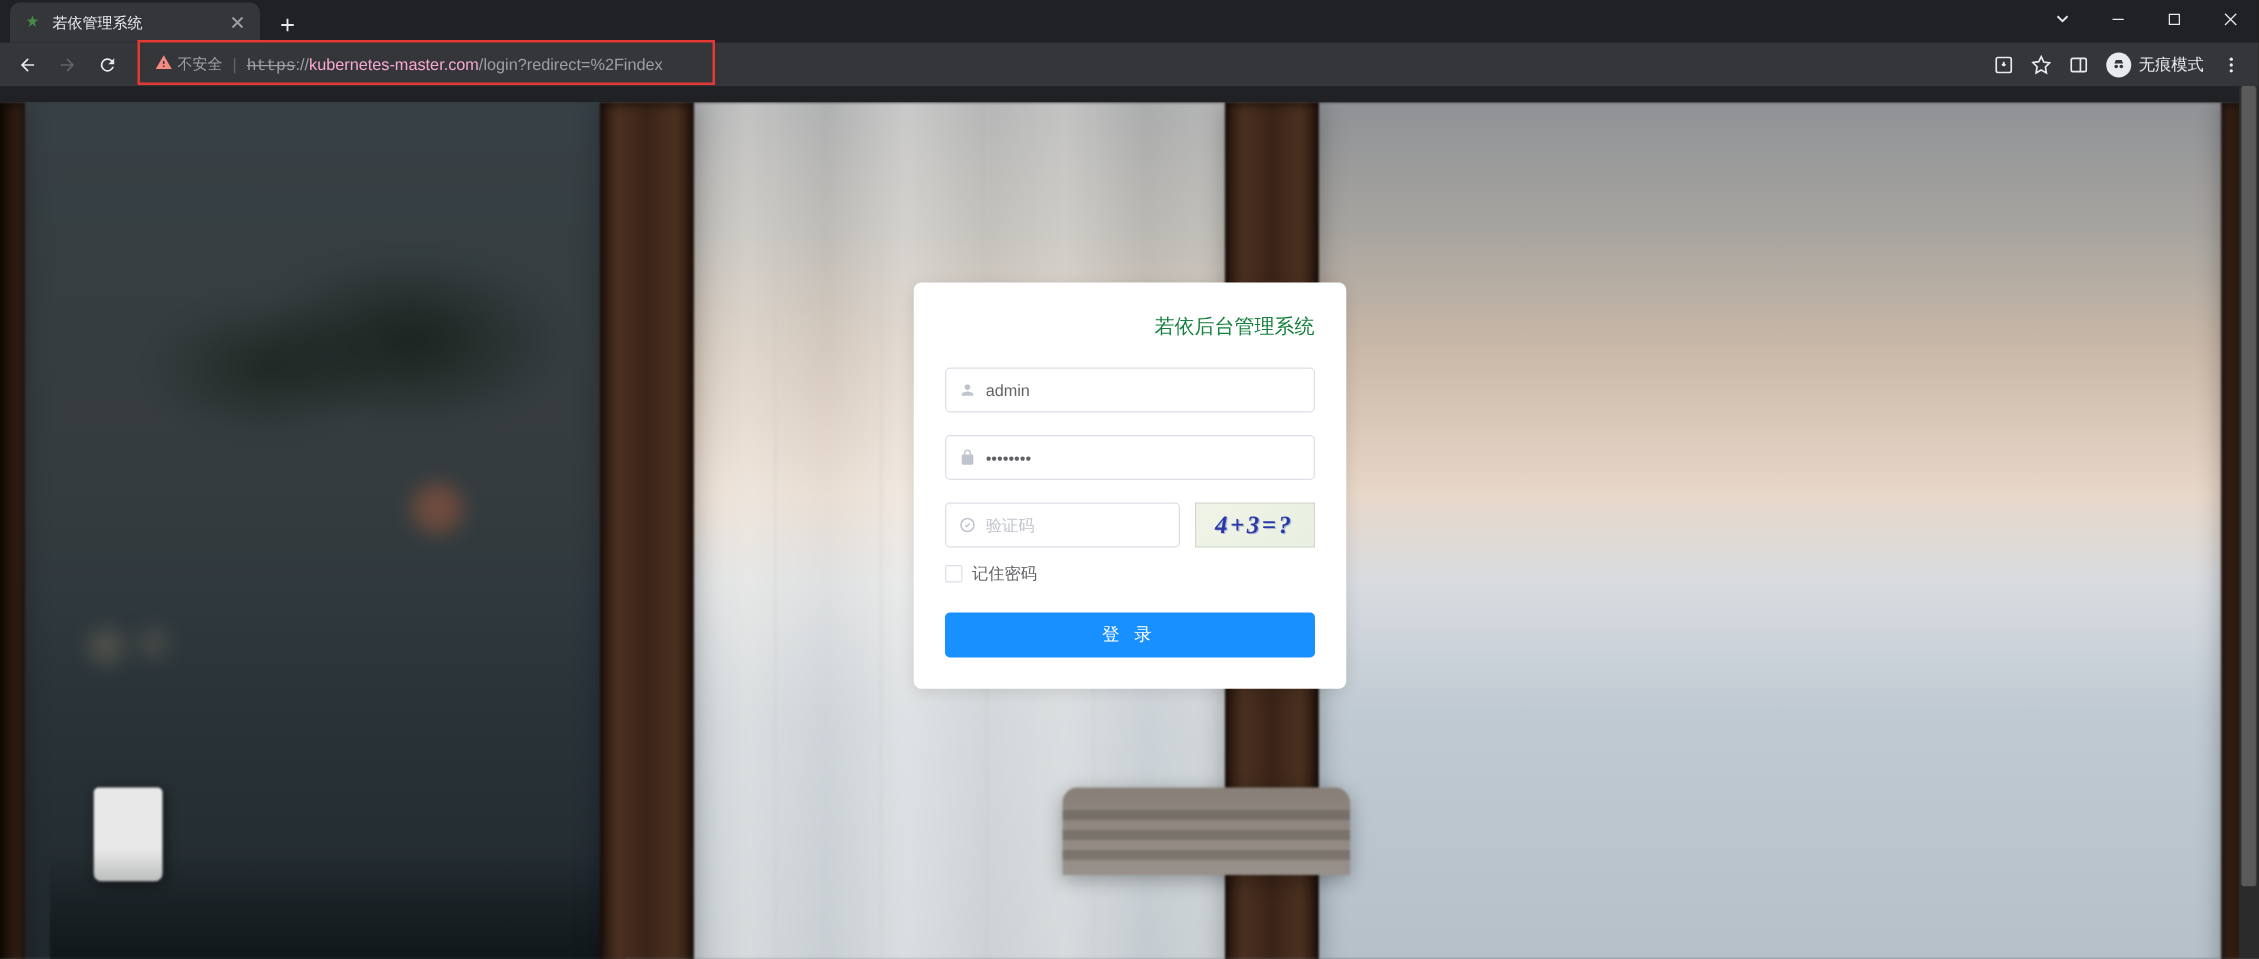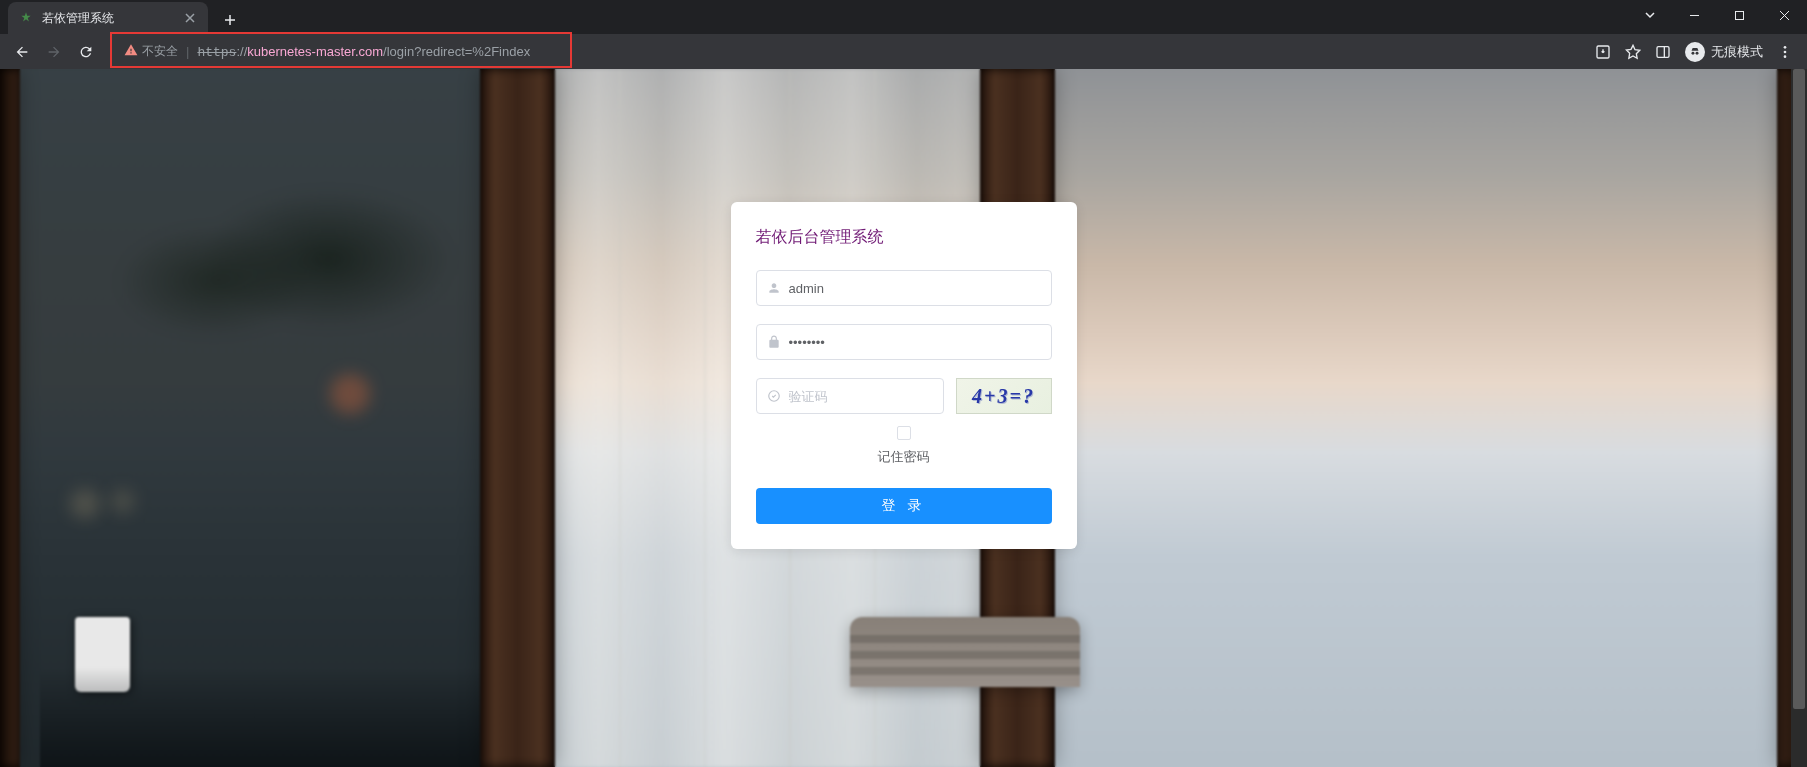--- a/index.html
+++ b/index.html
@@ -12,21 +12,21 @@
       font-family: "Microsoft YaHei", -apple-system, BlinkMacSystemFont, sans-serif;
       width: 1807px;
       height: 767px;
       overflow: hidden;
       background: #202124;
     }
     
     
     .browser-chrome {
       background: #202124;
-      height: 69px;
+      height: 82px;
       display: flex;
       flex-direction: column;
     }
     
     .tab-bar {
       height: 34px;
       display: flex;
       align-items: flex-end;
       padding-left: 8px;
       position: relative;
@@ -420,23 +420,23 @@
       z-index: 5;
       background: #fff;
       width: 346px;
       border-radius: 6px;
       padding: 25px 25px 25px 25px;
       box-shadow: 0 2px 12px rgba(0,0,0,0.1);
       margin-top: -85px;
     }
     
     .login-title {
-      text-align: left;
+      text-align: right;
       font-size: 16px;
-      color: #701a75;
+      color: #15803d;
       margin-bottom: 22px;
       font-weight: normal;
     }
     
     .form-group {
       margin-bottom: 18px;
       position: relative;
     }
     
     .input-wrapper {
@@ -500,21 +500,20 @@
       text-shadow: 1px 1px 0 rgba(40,56,168,0.3);
     }
     
     .remember-row {
       display: flex;
       align-items: center;
       gap: 8px;
       margin-bottom: 22px;
       font-size: 13px;
       color: #606266;
-      flex-direction: column;
     }
     
     .checkbox {
       width: 14px;
       height: 14px;
       border: 1px solid #dcdfe6;
       border-radius: 2px;
       cursor: pointer;
     }
     

